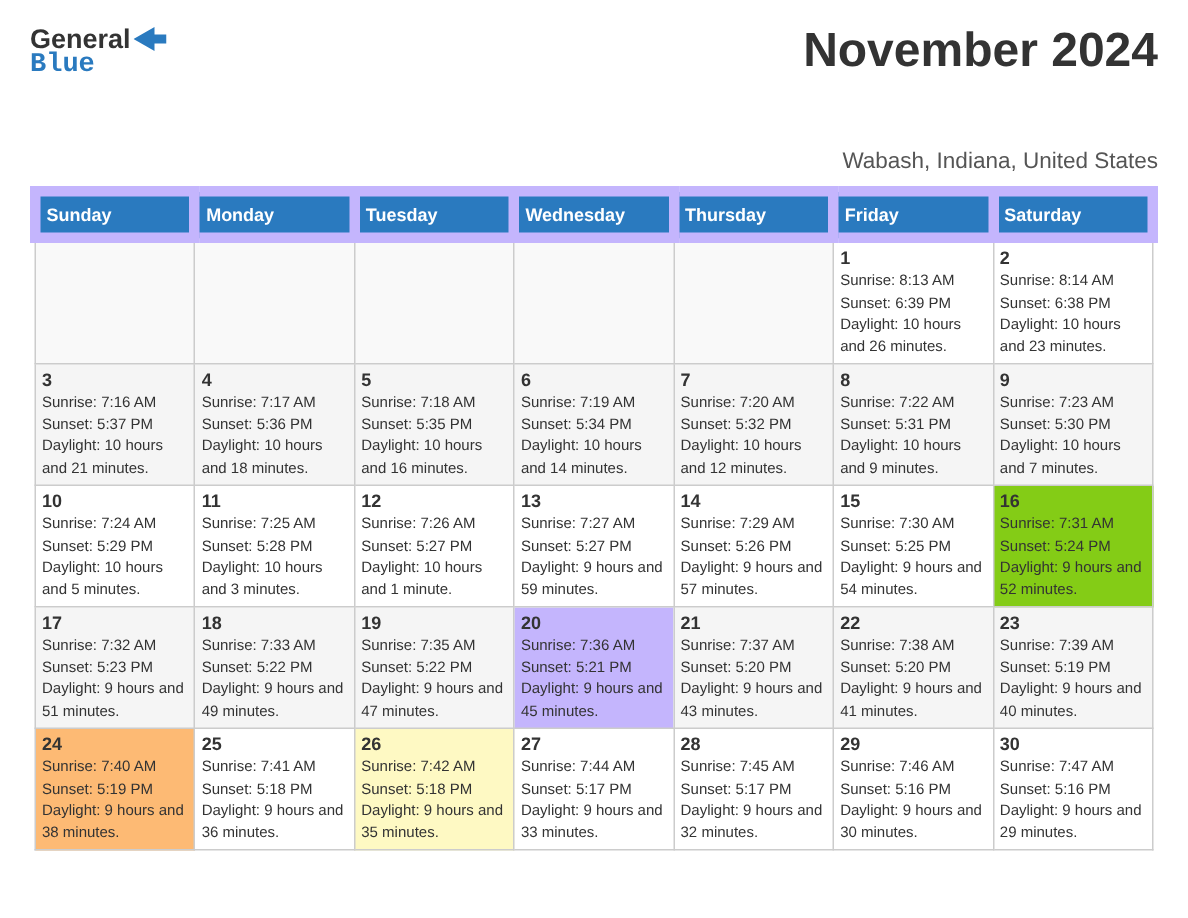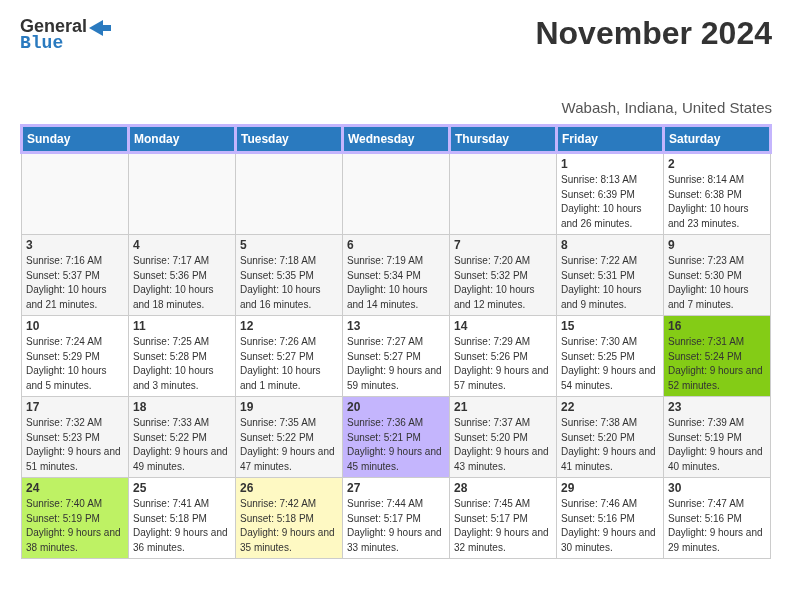--- a/index.html
+++ b/index.html
@@ -19,21 +19,20 @@
       justify-content: space-between;
       margin-bottom: 8px;
     }
     .logo {
       display: flex;
       flex-direction: column;
       align-items: flex-start;
     }
     .logo-line {
       display: flex;
-      align-items: center;
     }
     .title-block {
       text-align: right;
     }
     .month-title {
       font-size: 32px;
       font-weight: bold;
       color: #333;
       line-height: 1.1;
     }
@@ -47,21 +46,21 @@
       border-collapse: collapse;
       table-layout: fixed;
     }
     th {
       background-color: #2a7abf;
       color: #fff;
       font-size: 12px;
       font-weight: bold;
       padding: 5px 4px;
       text-align: left;
-      border: 3px solid #c4b5fd;
+      border: 7px solid #c4b5fd;
     }
     td {
       border: 1px solid #ccc;
       vertical-align: top;
       padding: 3px 4px;
       font-size: 10.5px;
       color: #333;
       height: 80px;
       background: #fff;
     }
@@ -215,21 +214,21 @@
           <td style="background: rgb(245, 245, 245);">
             <span class="day-num">22</span>
             <div class="day-info">Sunrise: 7:38 AM<br>Sunset: 5:20 PM<br>Daylight: 9 hours and 41 minutes.</div>
           </td>
           <td style="background: rgb(245, 245, 245);">
             <span class="day-num">23</span>
             <div class="day-info">Sunrise: 7:39 AM<br>Sunset: 5:19 PM<br>Daylight: 9 hours and 40 minutes.</div>
           </td>
         </tr>
         <tr>
-          <td style="background: #bef264;">
+          <td style="background: #fdba74;">
             <span class="day-num">24</span>
             <div class="day-info">Sunrise: 7:40 AM<br>Sunset: 5:19 PM<br>Daylight: 9 hours and 38 minutes.</div>
           </td>
           <td style="background: rgb(255, 255, 255);">
             <span class="day-num">25</span>
             <div class="day-info">Sunrise: 7:41 AM<br>Sunset: 5:18 PM<br>Daylight: 9 hours and 36 minutes.</div>
           </td>
           <td style="background: #fef9c3;">
             <span class="day-num">26</span>
             <div class="day-info">Sunrise: 7:42 AM<br>Sunset: 5:18 PM<br>Daylight: 9 hours and 35 minutes.</div>

